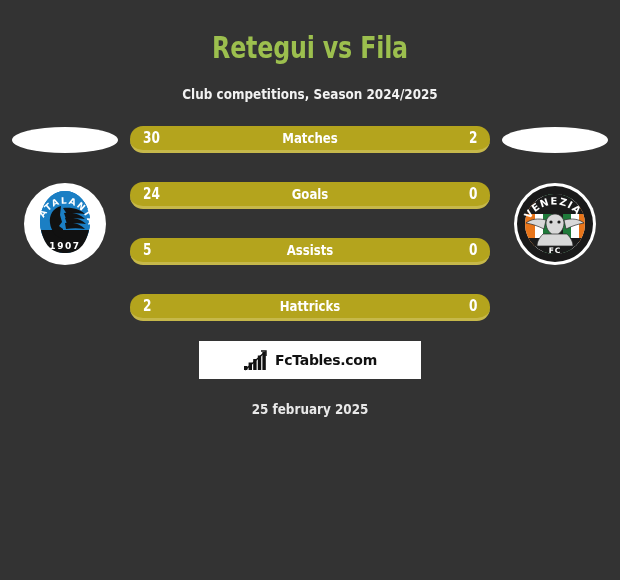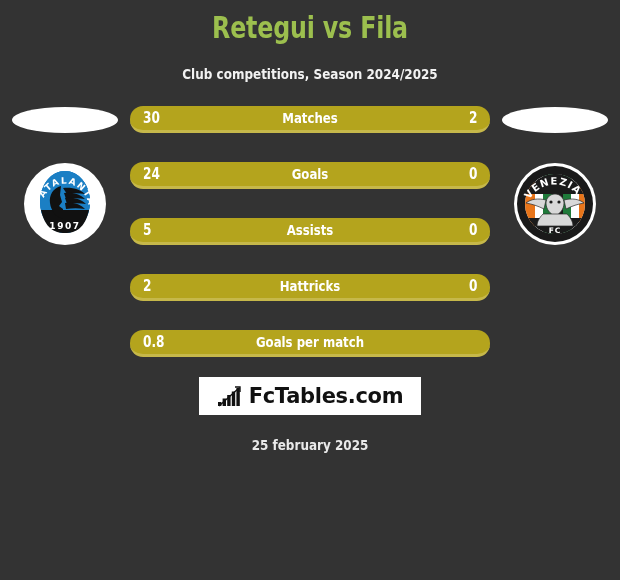--- a/index.html
+++ b/index.html
@@ -12,20 +12,21 @@
     background: #333333;
     font-family: "Liberation Sans", sans-serif;
     overflow: hidden;
     position: relative;
   }
   .page {
     width: 620px;
     height: 460px;
     position: relative;
     box-sizing: border-box;
+    margin-top: 20px;
   }
 
   
   .header {
     padding-top: 10px;
     text-align: center;
   }
   .title {
     color: #9cbf4e;
     font-size: 30px;
@@ -146,21 +147,21 @@
     height: 38px;
     gap: 6px;
   }
   .brand-icon {
     width: 26px;
     height: 22px;
     display: block;
   }
   .brand-text {
     color: #111111;
-    font-size: 21px;
+    font-size: 14px;
     font-weight: bold;
     letter-spacing: -0.3px;
     font-family: "DejaVu Sans", sans-serif;
   }
   .date {
     margin-top: 22px;
     color: #e9e9e9;
     font-size: 14.5px;
     font-weight: bold;
     font-family: "DejaVu Sans Condensed", "Liberation Sans Narrow", "Liberation Sans", sans-serif;
@@ -227,25 +228,20 @@
         <span class="stat-label">Assists</span>
         <span class="away-val">0</span>
       </div>
 
       <div class="stat-bar">
         <span class="home-val">2</span>
         <span class="stat-label">Hattricks</span>
         <span class="away-val">0</span>
       </div>
 
-      <div class="stat-bar">
-        <span class="home-val">0.8</span>
-        <span class="stat-label">Goals per match</span>
-        <span class="away-val"></span>
-      </div>
 
 
 
     </div>
 
     <div class="crest-col">
       <div class="crest-ellipse"></div>
       <div class="crest">
         <svg viewBox="0 0 84 84" width="84" height="84" aria-hidden="true">
           <circle cx="42" cy="42" r="41" fill="#ffffff"></circle>

